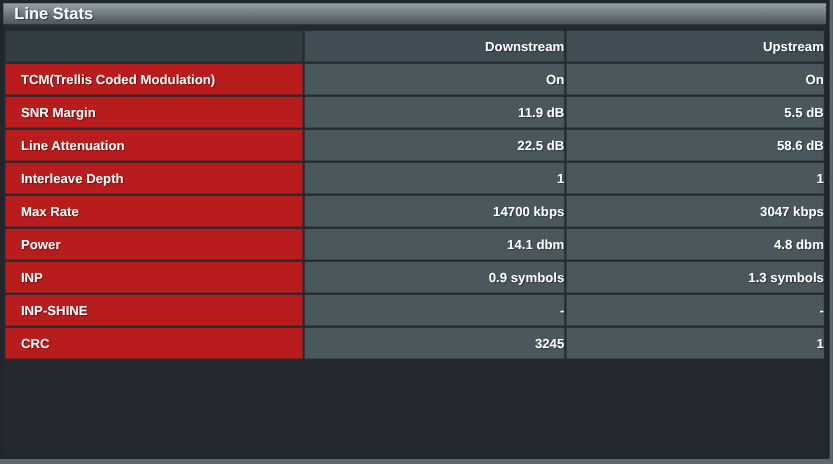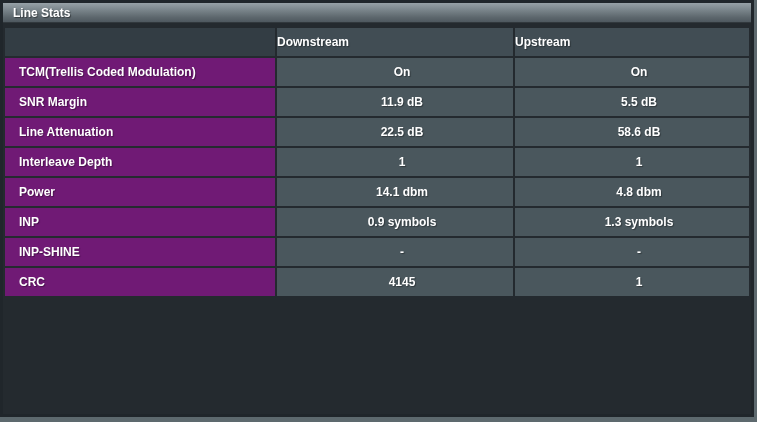--- a/index.html
+++ b/index.html
@@ -22,21 +22,21 @@
     border: 3px solid #20262b;
   }
 
   .title-bar {
     height: 20px;
     line-height: 20px;
     background: linear-gradient(to bottom, #97a1a7 0%, #7b868c 35%, #5d676d 75%, #4e585f 100%);
     border-bottom: 1px solid #31383d;
     padding-left: 10px;
     color: #ffffff;
-    font-size: 12px;
+    font-size: 15px;
     font-weight: bold;
     text-shadow: 1px 1px 1px rgba(0,0,0,0.45);
   }
 
   table.stats {
     width: 100%;
     border-collapse: collapse;
     margin-top: 3px;
     table-layout: fixed;
   }
@@ -54,32 +54,32 @@
   col.c-label { width: 272px; }
   col.c-down  { width: 238px; }
   col.c-up    { width: auto;  }
 
   th.blank-cell {
     background: #333d44;
   }
 
   th.col-header {
     background: #414d54;
-    text-align: left;
+    text-align: right;
   }
 
   td.label-cell {
-    background: #701a75;
+    background: #b91c1c;
     text-align: left;
     padding-left: 14px;
   }
 
   td.value-cell {
     background: #4a575d;
-    text-align: center;
+    text-align: right;
     padding-left: 14px;
   }
 </style>
 </head>
 <body>
 
 <div class="panel">
   <div class="title-bar">Line Stats</div>
 
   <table class="stats">
@@ -110,34 +110,39 @@
           <td class="label-cell">Line Attenuation</td>
           <td class="value-cell">22.5 dB</td>
           <td class="value-cell">58.6 dB</td>
         </tr>
         <tr>
           <td class="label-cell">Interleave Depth</td>
           <td class="value-cell">1</td>
           <td class="value-cell">1</td>
         </tr>
         <tr>
+          <td class="label-cell">Max Rate</td>
+          <td class="value-cell">14700 kbps</td>
+          <td class="value-cell">3047 kbps</td>
+        </tr>
+        <tr>
           <td class="label-cell">Power</td>
           <td class="value-cell">14.1 dbm</td>
           <td class="value-cell">4.8 dbm</td>
         </tr>
         <tr>
           <td class="label-cell">INP</td>
           <td class="value-cell">0.9 symbols</td>
           <td class="value-cell">1.3 symbols</td>
         </tr>
         <tr>
           <td class="label-cell">INP-SHINE</td>
           <td class="value-cell">-</td>
           <td class="value-cell">-</td>
         </tr>
         <tr>
           <td class="label-cell">CRC</td>
-          <td class="value-cell">4145</td>
+          <td class="value-cell">3245</td>
           <td class="value-cell">1</td>
         </tr>
       </tbody>
   </table>
 </div>
 
 </body></html>

